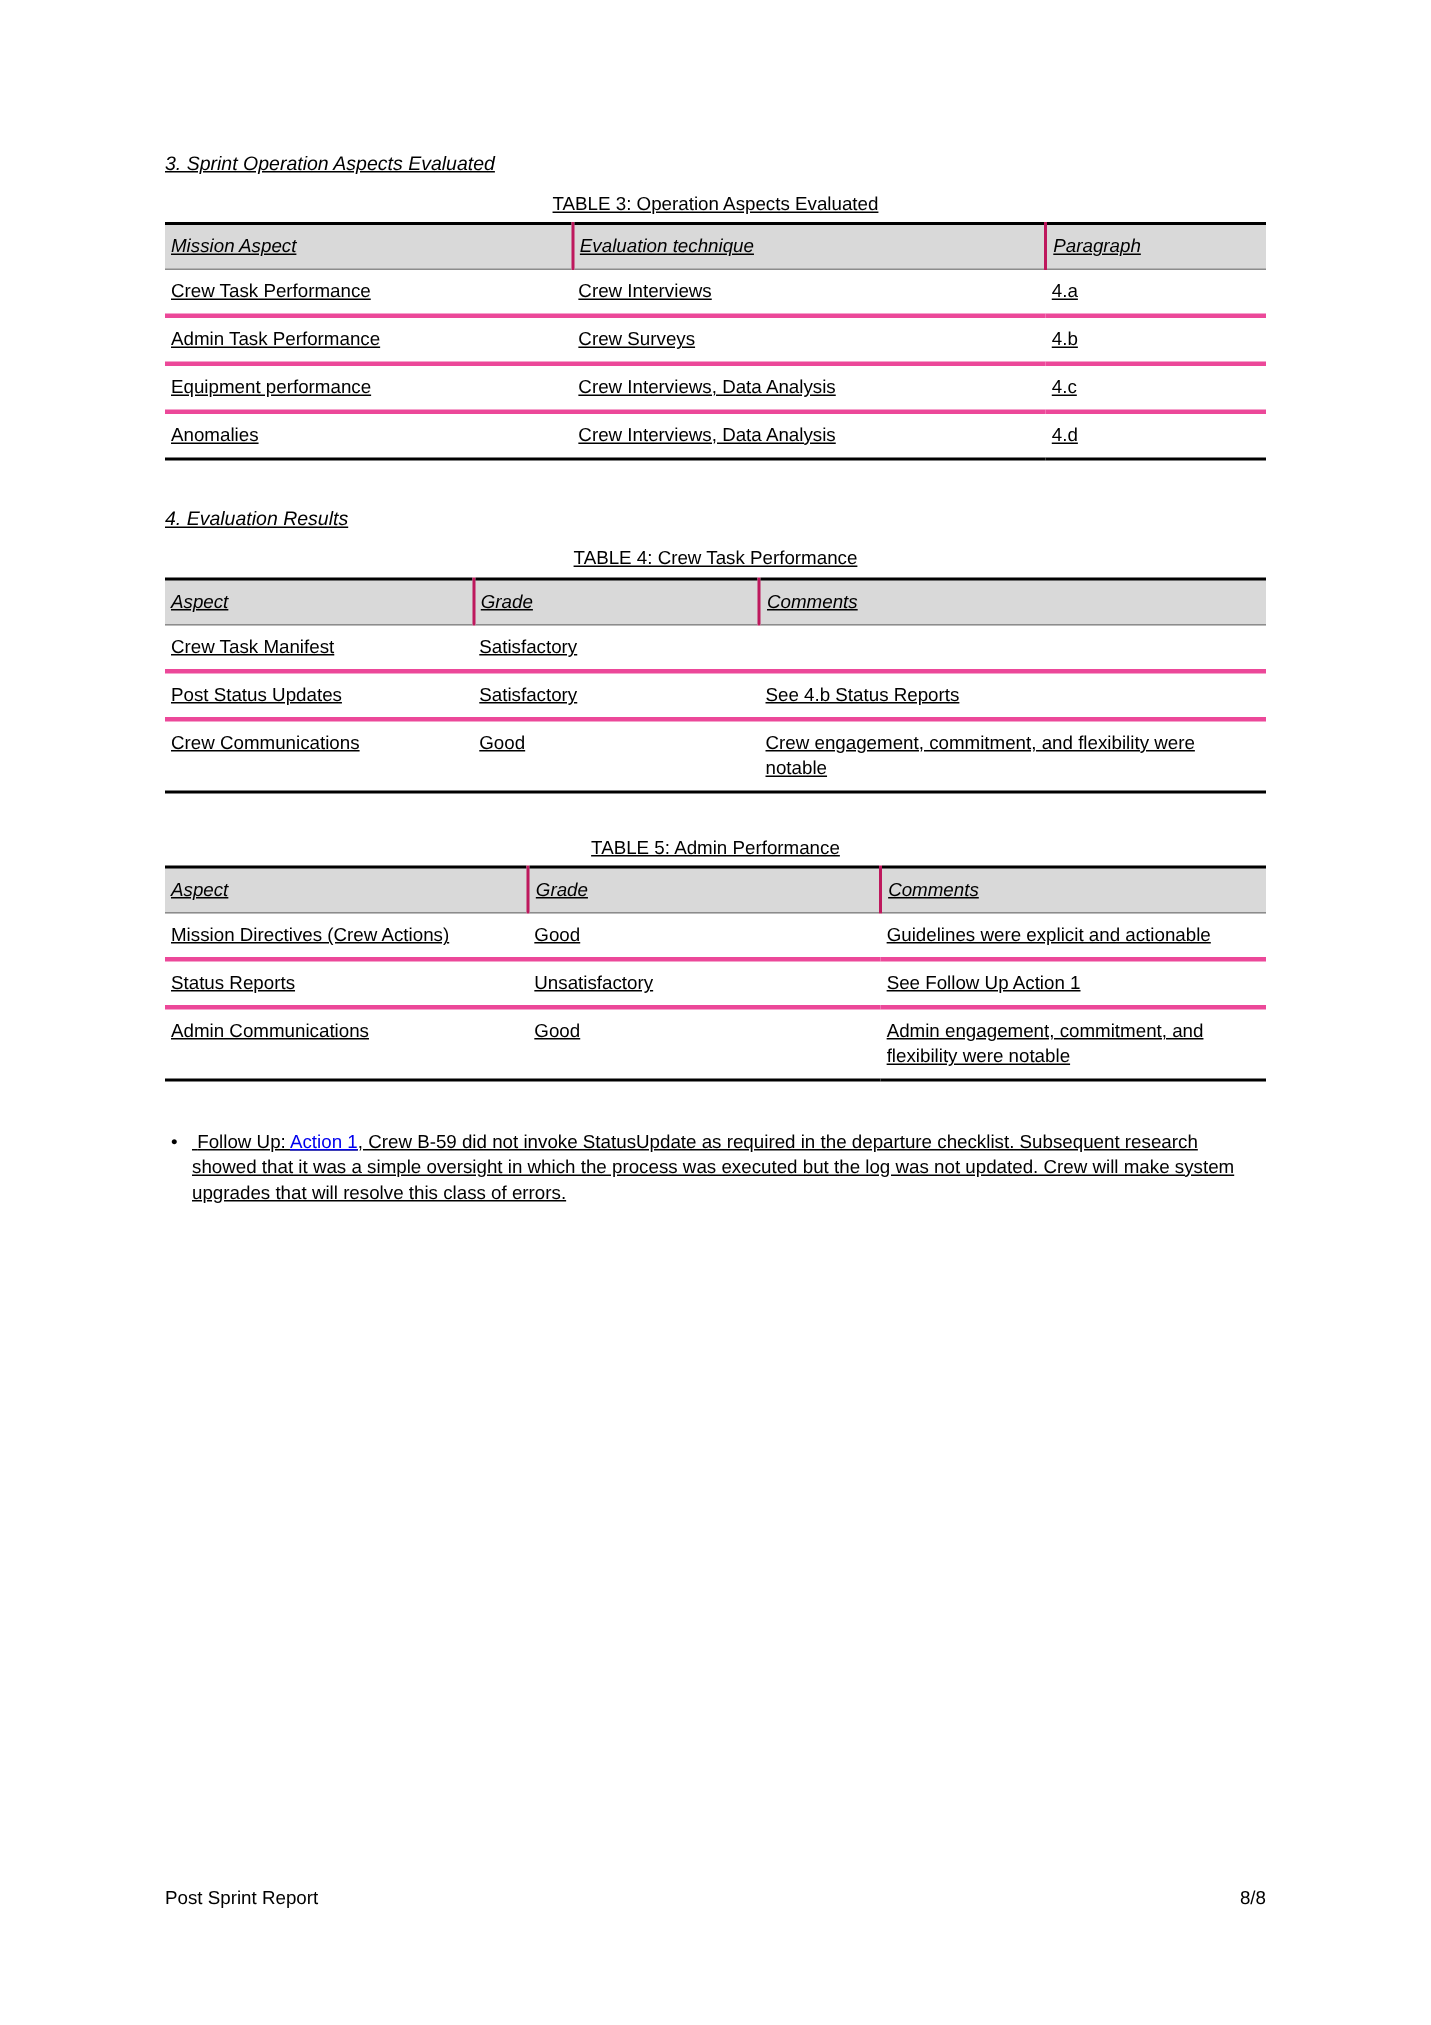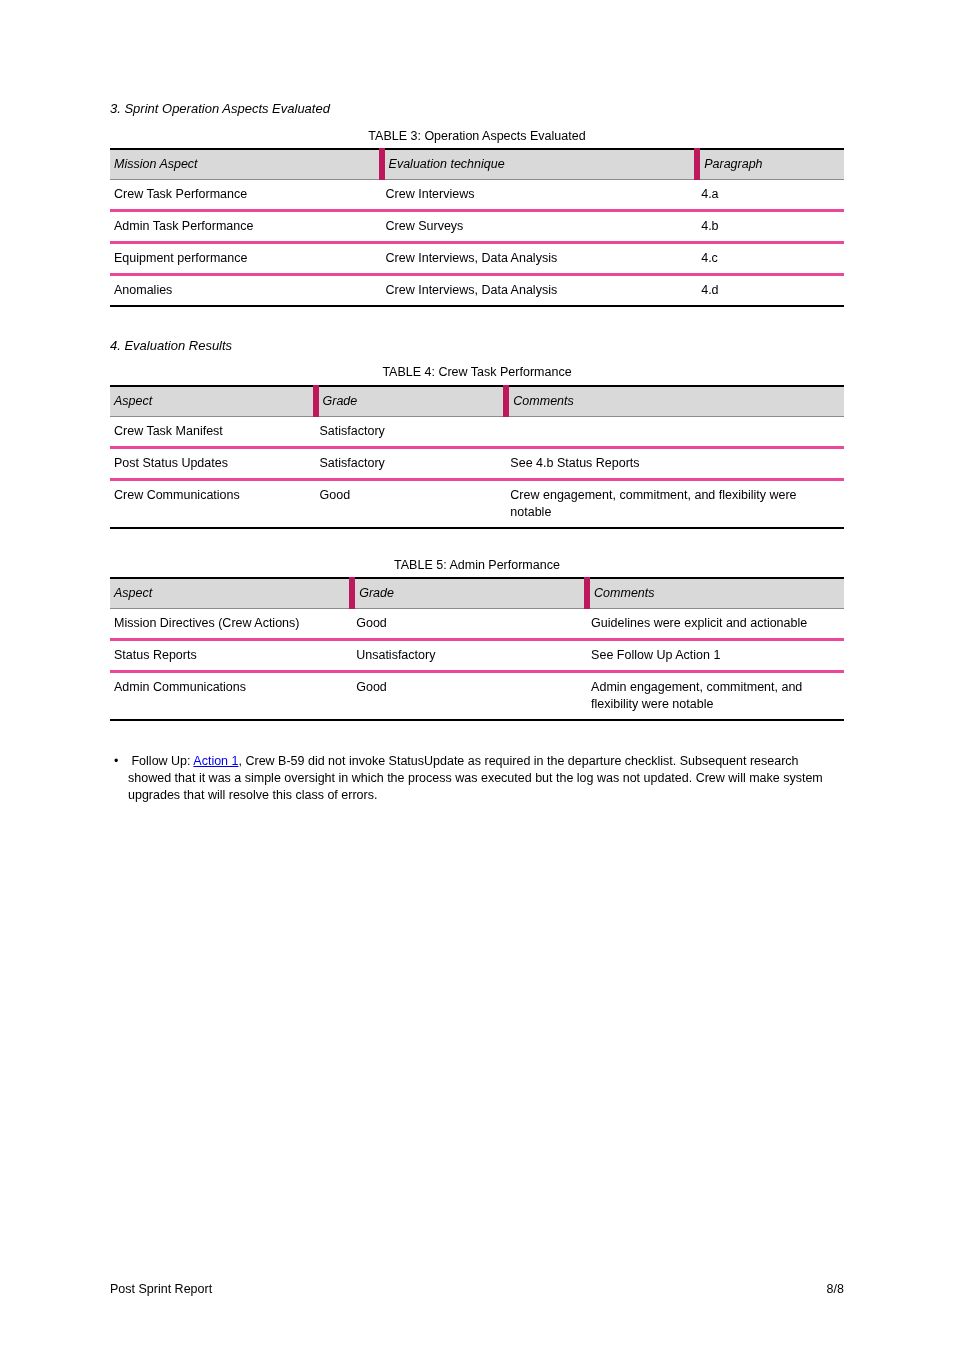--- a/index.html
+++ b/index.html
@@ -8,20 +8,21 @@
     background: #fff;
     color: #000;
     width: 954px;
     height: 1350px;
     position: relative;
     font-size: 12.5px;
     line-height: 1.35;
   }
   .page {
     padding: 100px 110px 40px 110px;
+    text-decoration: underline;
   }
   .section-heading {
     font-style: italic;
     font-size: 13px;
     margin-bottom: 10px;
   }
   .caption {
     font-size: 12.5px;
     margin-bottom: 4px;
     text-align: center;
@@ -55,38 +56,38 @@
     border-bottom: 1px solid #8c8c8c;
   }
   tbody tr td {
     border-bottom: 3px solid #ec4899;
   }
   tbody tr:last-child td {
     border-bottom: none;
   }
   
   thead th + th {
-    border-left: 6px solid #be185d;
+    border-left: 2px solid #be185d;
   }
   .sec { margin-bottom: 30px; }
   .link { color: #0000ee; text-decoration: underline; }
   ul.followup {
     list-style: none;
     padding-left: 18px;
     margin-top: 32px;
   }
   ul.followup li::before {
     content: "•";
     display: inline-block;
     width: 14px;
     margin-left: -14px;
   }
   .footer {
     position: absolute;
-    bottom: 52px;
+    bottom: 76px;
     left: 110px;
     right: 110px;
     display: flex;
     justify-content: space-between;
     font-size: 12.5px;
   }
 </style>
 </head>
 <body>
 

